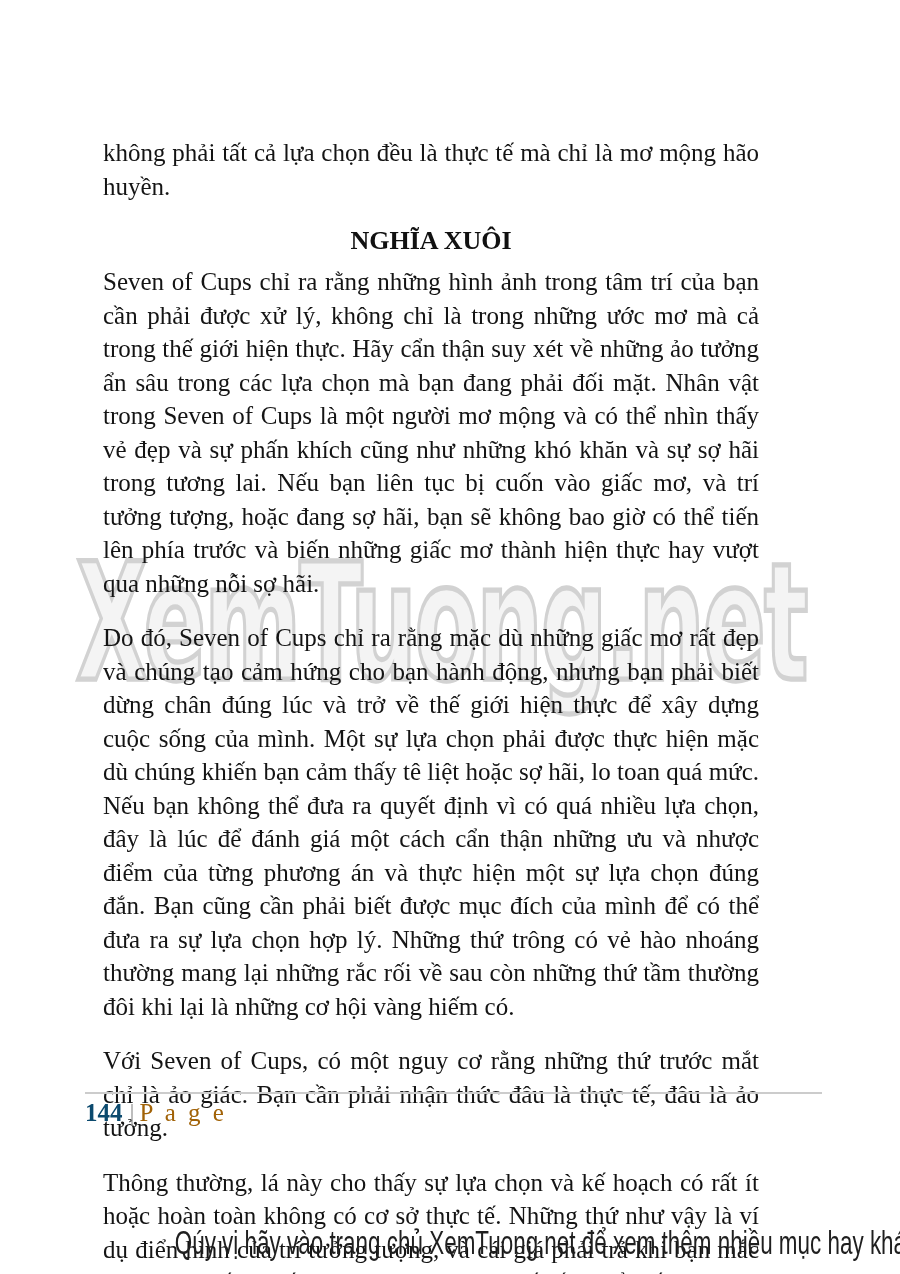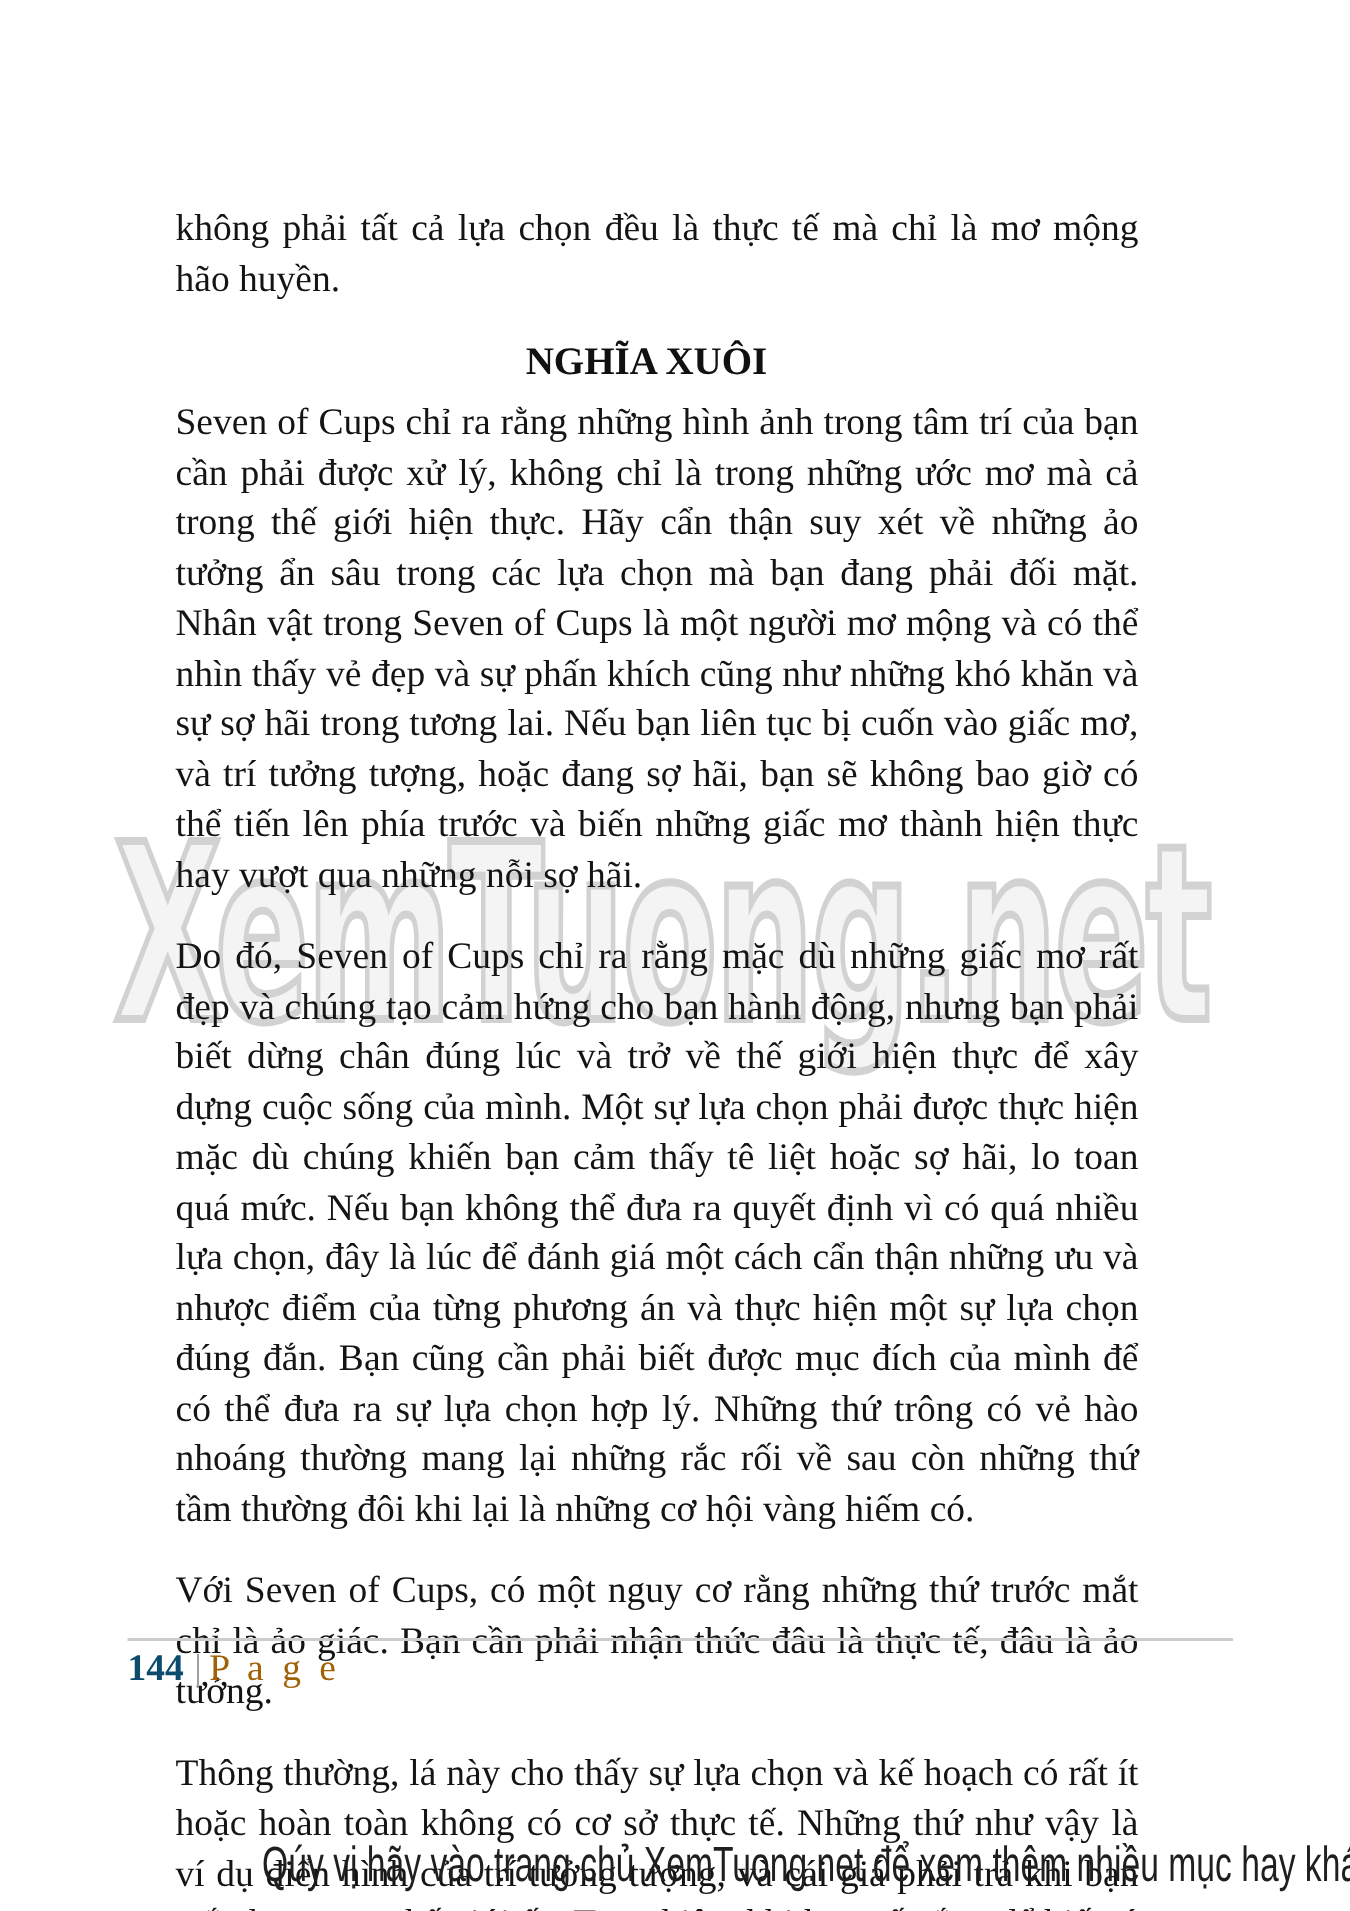--- a/index.html
+++ b/index.html
@@ -46,21 +46,21 @@
     left: 103px;
     top: 136px;
     width: 656px;
     z-index: 1;
     font-size: 25px;
     line-height: 33.5px;
     text-align: justify;
     color: #141414;
   }
   .content p {
-    margin: 0 0 21px 14px;
+    margin: 0 0 21px 0;
   }
   .content h2 {
     font-size: 26px;
     font-weight: bold;
     margin: 8px 0 8px 0;
     line-height: 33px;
     color: #111111;
     text-align: center;
   }
   

